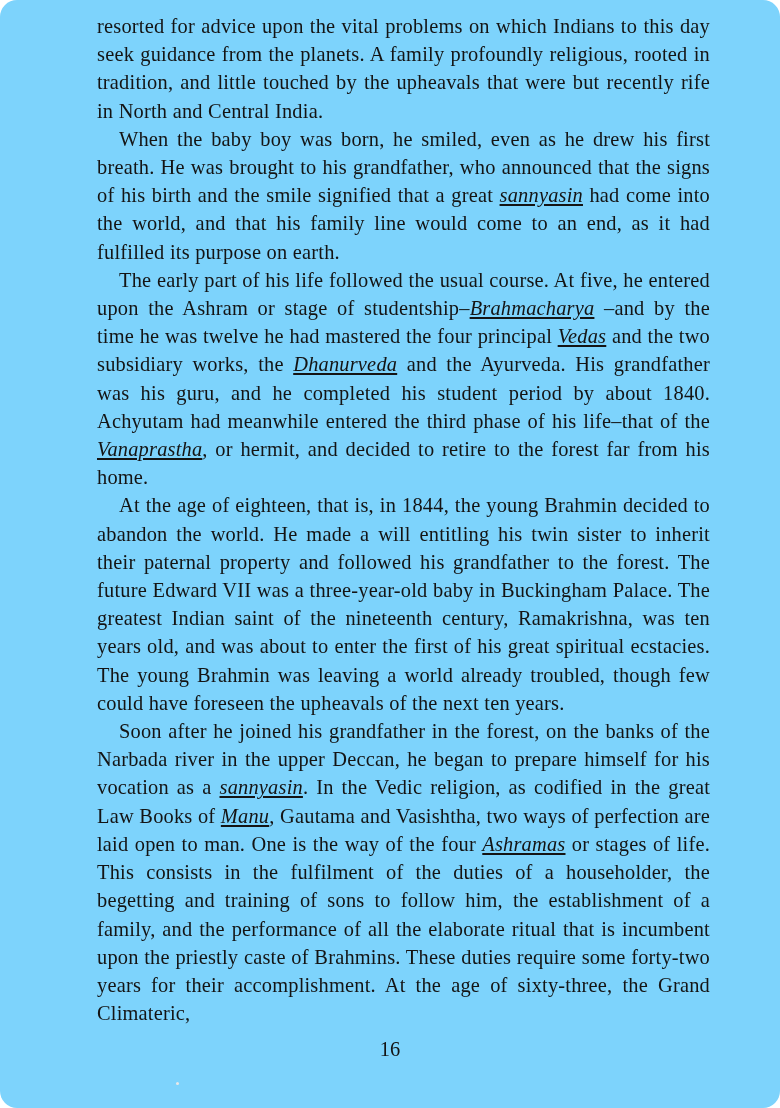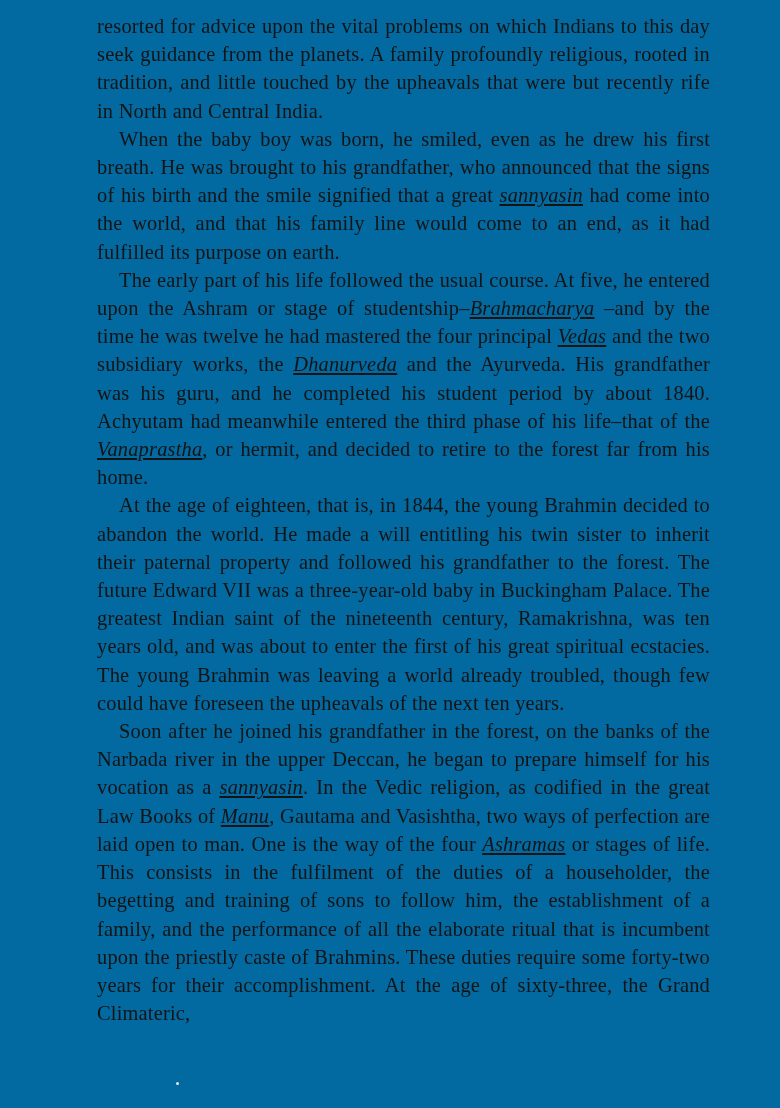--- a/index.html
+++ b/index.html
@@ -4,24 +4,25 @@
 <style>
   html, body {
     margin: 0;
     padding: 0;
     background: #ffffff;
   }
   .page {
     position: relative;
     width: 780px;
     height: 1108px;
-    background: #0369a1;
+    background: #7dd3fc;
     overflow: hidden;
     font-family: "Liberation Serif", "DejaVu Serif", serif;
     color: #111111;
+    border-radius: 17px;
   }
   .textblock {
     position: absolute;
     left: 97px;
     top: 12px;
     width: 613px;
   }
   p.para {
     margin: 0;
     text-indent: 22px;
@@ -73,16 +74,17 @@
     <p class="para"><span>When the baby boy was born, he smiled, even as he drew his first breath. He was brought to his grandfather, who announced that the signs of his birth and the smile signified that a great </span><i>sannyasin</i><span> had come into the world, and that his family line would come to an end, as it had fulfilled its purpose on earth.</span></p>
 
     <p class="para"><span>The early part of his life followed the usual course. At five, he entered upon the Ashram or stage of studentship–</span><i>Brahmacharya</i><span> –and by the time he was twelve he had mastered the four principal </span><i>Vedas</i><span> and the two subsidiary works, the </span><i>Dhanurveda</i><span> and the Ayurveda. His grandfather was his guru, and he completed his student period by about 1840. Achyutam had meanwhile entered the third phase of his life–that of the </span><i>Vanaprastha</i><span>, or hermit, and decided to retire to the forest far from his home.</span></p>
 
     <p class="para"><span>At the age of eighteen, that is, in 1844, the young Brahmin decided to abandon the world. He made a will entitling his twin sister to inherit their paternal property and followed his grandfather to the forest. The future Edward VII was a three-year-old baby in Buckingham Palace. The greatest Indian saint of the nineteenth century, Ramakrishna, was ten years old, and was about to enter the first of his great spiritual ecstacies. The young Brahmin was leaving a world already troubled, though few could have foreseen the upheavals of the next ten years.</span></p>
 
     <p class="para"><span>Soon after he joined his grandfather in the forest, on the banks of the Narbada river in the upper Deccan, he began to prepare himself for his vocation as a </span><i>sannyasin</i><span>. In the Vedic religion, as codified in the great Law Books of </span><i>Manu</i><span>, Gautama and Vasishtha, two ways of perfection are laid open to man. One is the way of the four </span><i>Ashramas</i><span> or stages of life. This consists in the fulfilment of the duties of a householder, the begetting and training of sons to follow him, the establishment of a family, and the performance of all the elaborate ritual that is incumbent upon the priestly caste of Brahmins. These duties require some forty-two years for their accomplishment. At the age of sixty-three, the Grand Climateric,</span></p>
 
   </div>
 
+  <div class="folio">16</div>
 
   <div class="speck"></div>
 
 </div>
 
 </body></html>

